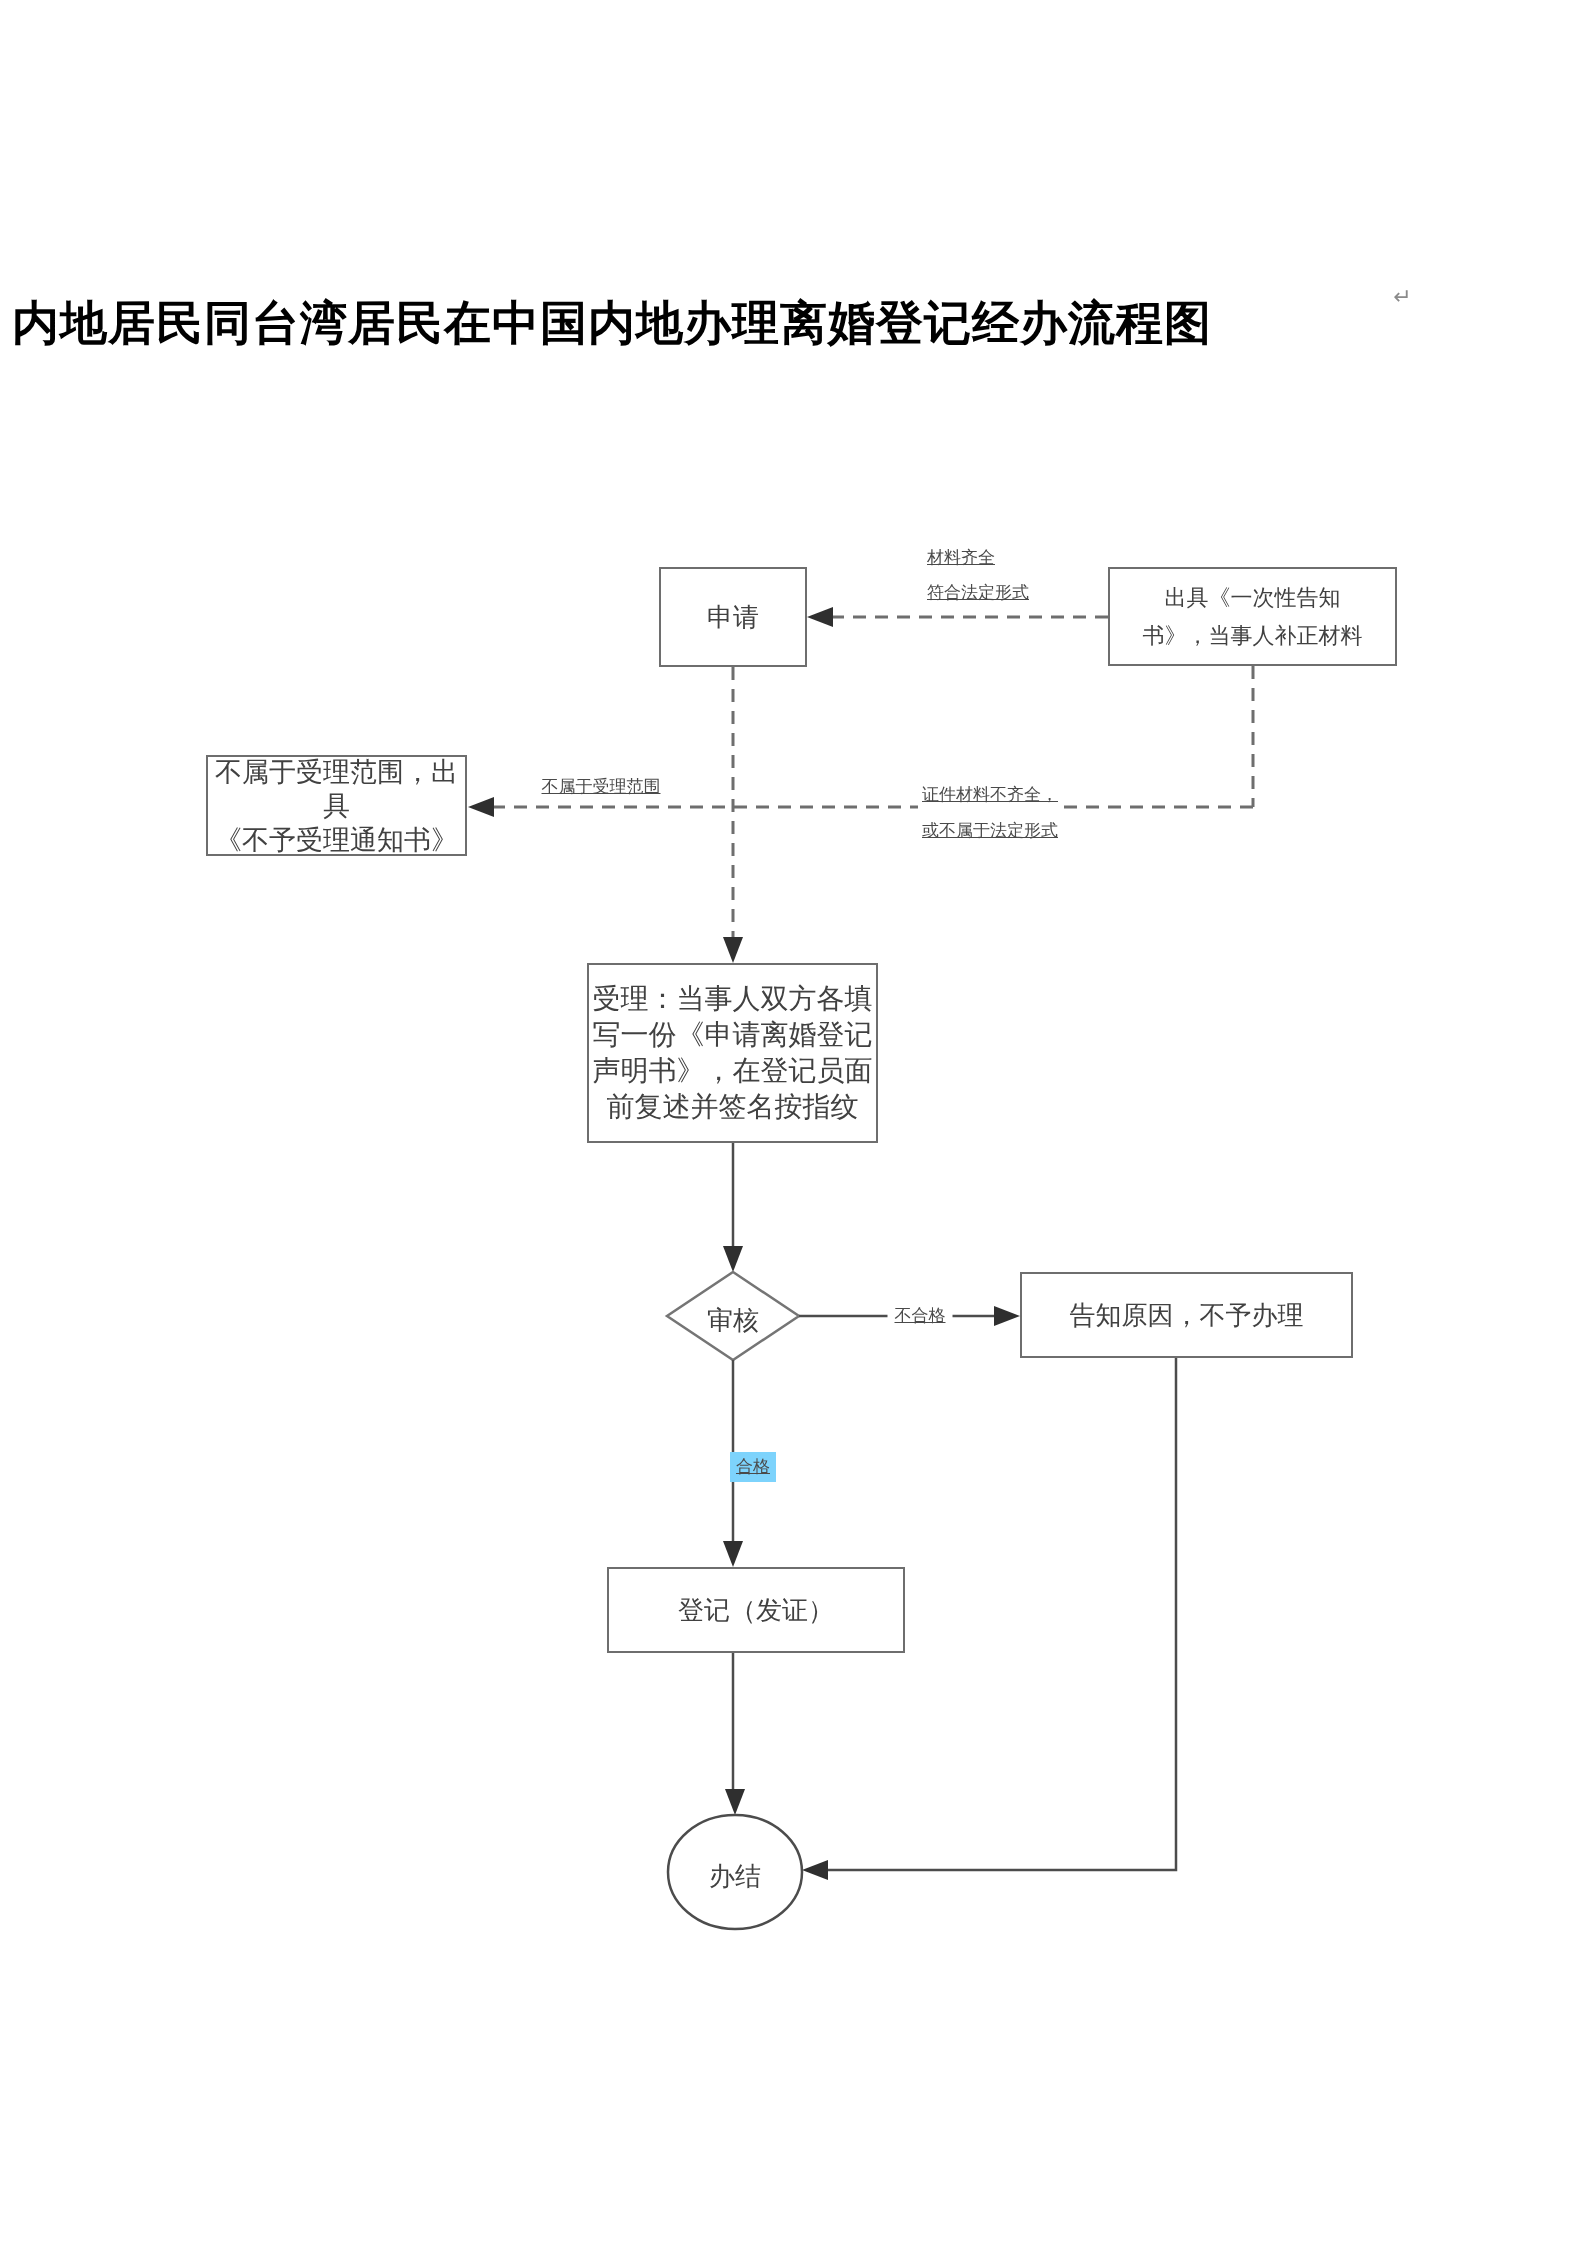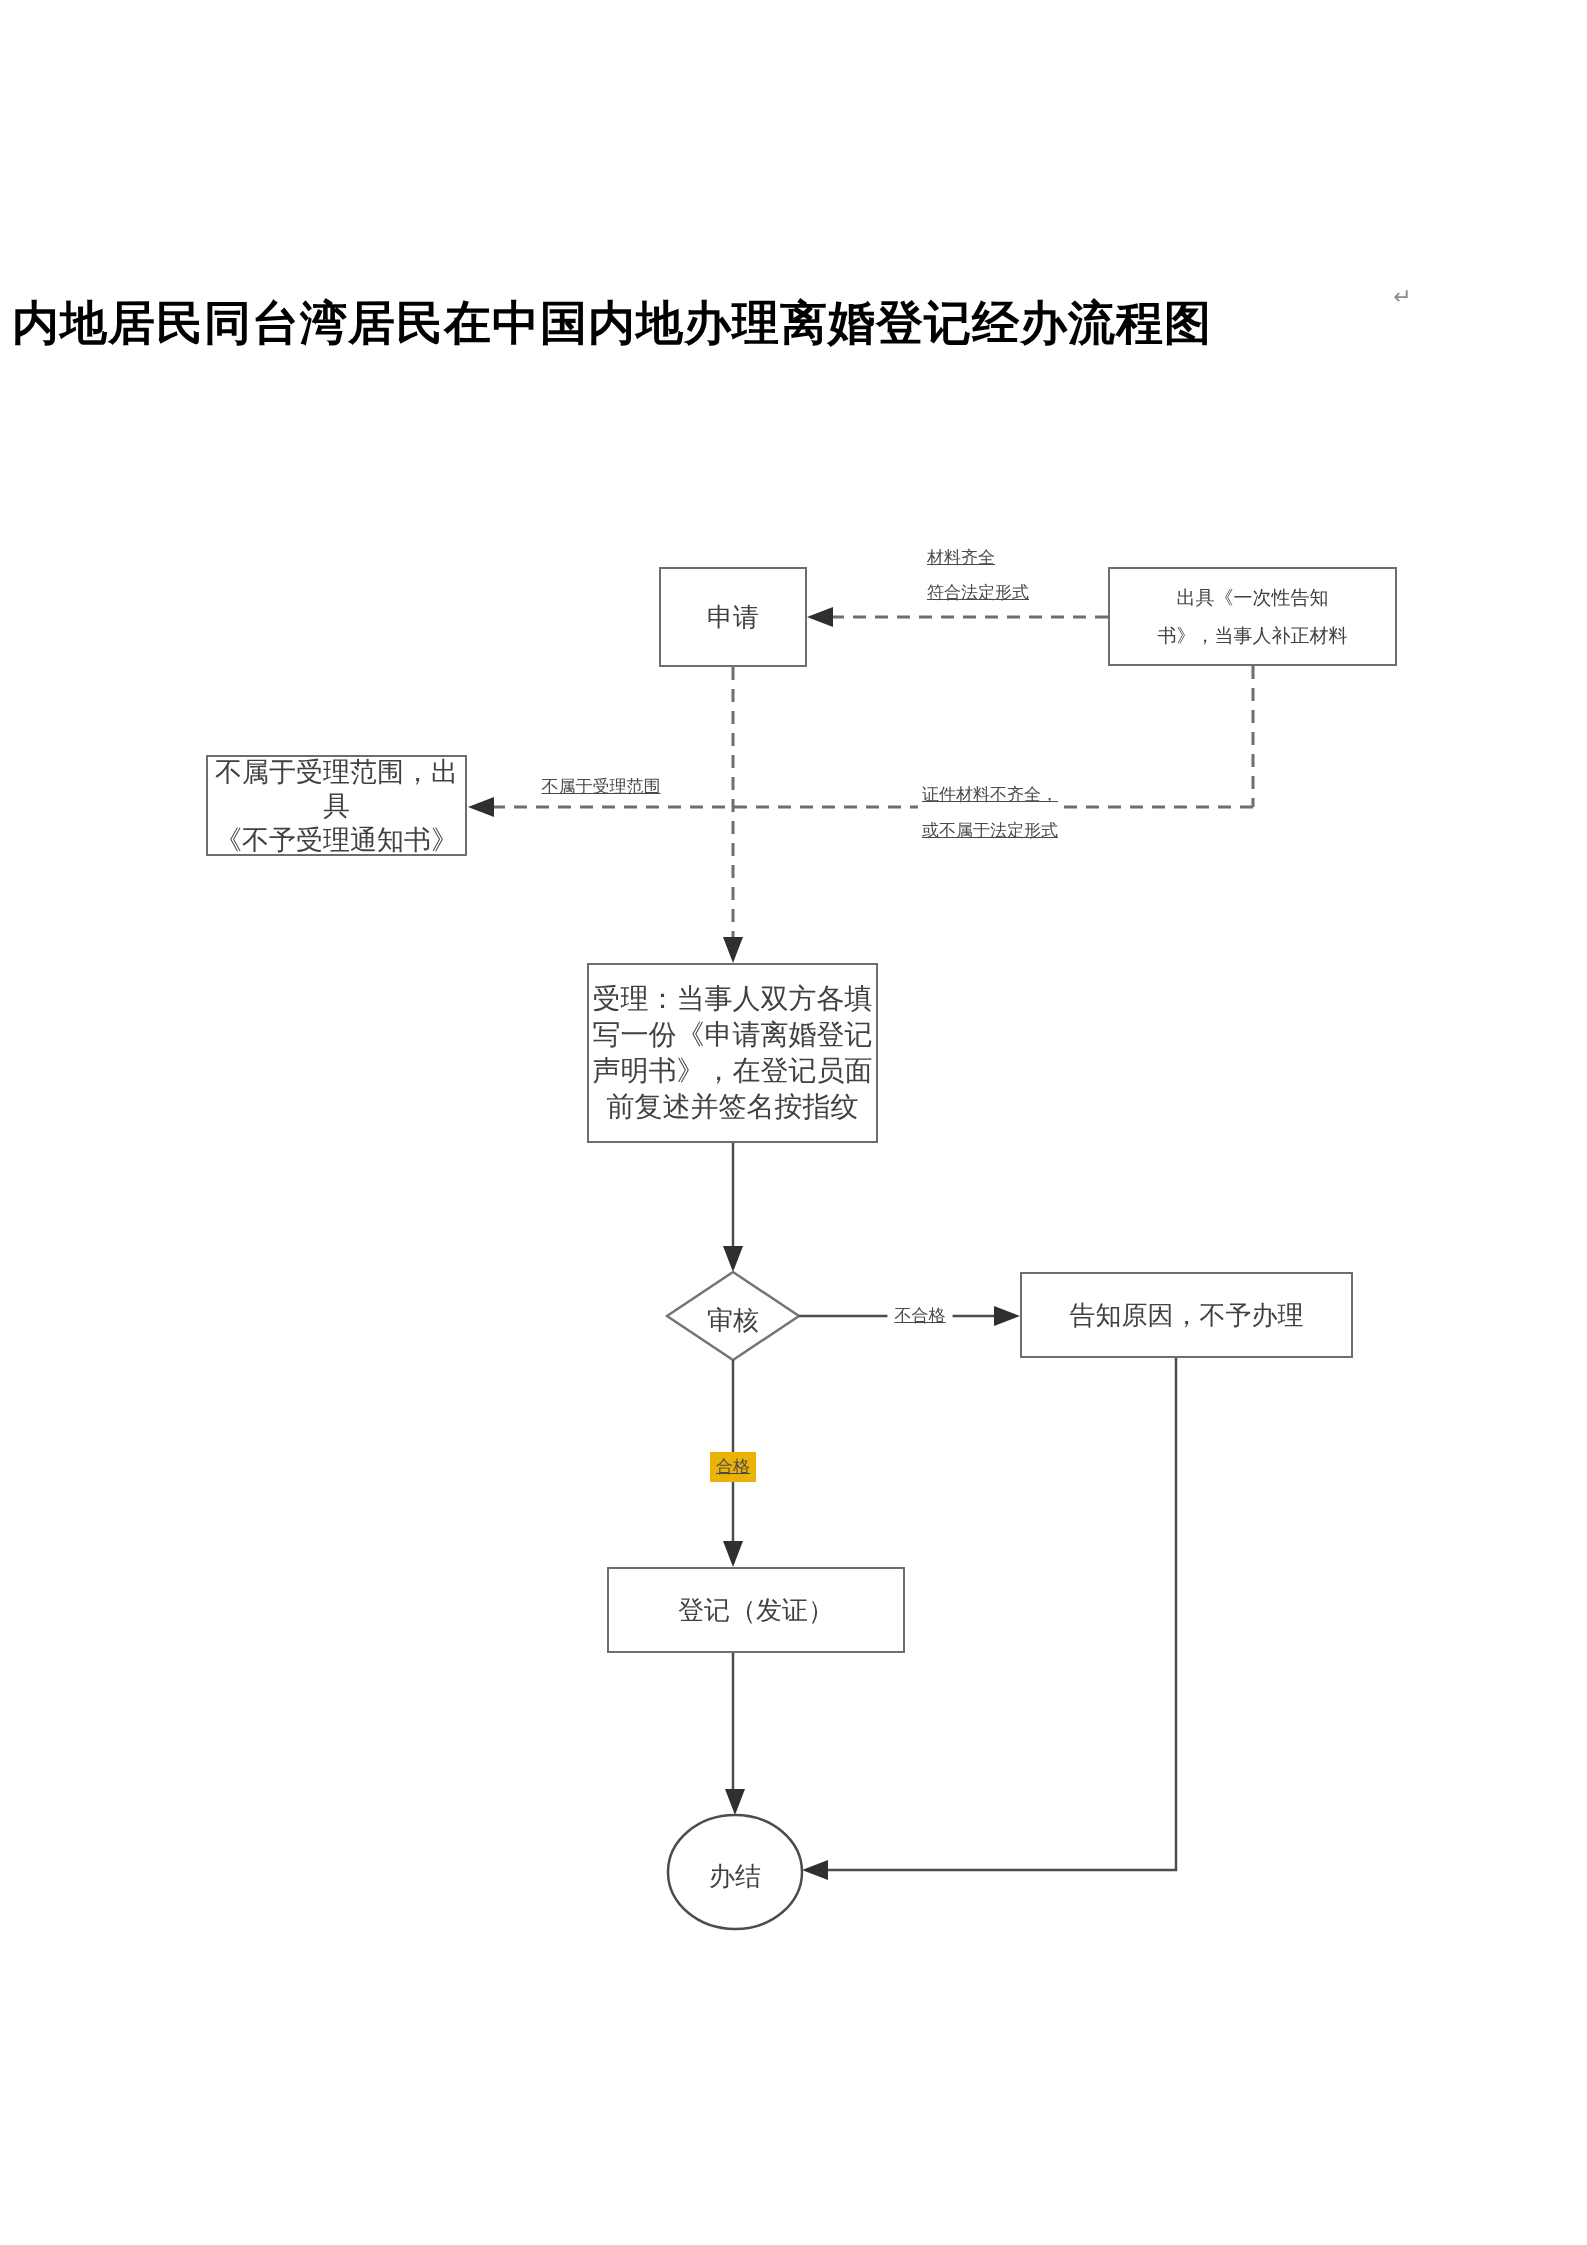--- a/index.html
+++ b/index.html
@@ -17,40 +17,40 @@
   .para-mark{
     position:absolute;left:1393px;top:284px;font-size:22px;color:#8a8a8a;
   }
   svg.connectors{position:absolute;left:0;top:0;}
   .node{
     position:absolute;display:flex;align-items:center;justify-content:center;
     background:#ffffff;border:2px solid #6e6e6e;box-sizing:border-box;
     text-align:center;white-space:pre-line;color:#414141;
   }
   .node-apply{left:659px;top:567px;width:148px;height:100px;font-size:26px;}
-  .node-notify{left:1108px;top:567px;width:289px;height:99px;font-size:19px;line-height:38px;}
+  .node-notify{left:1108px;top:567px;width:289px;height:99px;font-size:22px;line-height:38px;}
   .node-reject{left:206px;top:755px;width:261px;height:101px;font-size:27px;line-height:34px;}
   .node-accept{left:587px;top:963px;width:291px;height:180px;font-size:28px;line-height:36px;}
   .node-refuse{left:1020px;top:1272px;width:333px;height:86px;font-size:26px;}
   .node-register{left:607px;top:1567px;width:298px;height:86px;font-size:26px;}
   .shape-label{
     position:absolute;transform:translate(-50%,0);text-align:left;
     font-size:26px;color:#414141;white-space:nowrap;background:transparent;
   }
   .lbl-review{left:733px;top:1303px;}
   .lbl-done{left:735px;top:1859px;}
   .edge-label{
     position:absolute;transform:translate(-50%,0);text-align:left;
     font-size:17px;color:#4a4a4a;white-space:pre-line;line-height:35px;text-decoration:underline;
   }
   .lbl-materials{left:978px;top:540px;}
   .lbl-outscope{left:601px;top:773px;background:#fff;padding:0 5px;line-height:28px;}
   .lbl-incomplete{left:990px;top:777px;background:#fff;padding:0 4px;line-height:36px;}
   .lbl-unqualified{left:920px;top:1301px;background:#fff;padding:0 7px;line-height:30px;}
-  .lbl-qualified{left:733px;top:1452px;background:#eab308;padding:0 6px;line-height:30px;}
+  .lbl-qualified{left:753px;top:1452px;background:#7dd3fc;padding:0 6px;line-height:30px;}
 </style>
 </head>
 <body>
 
 <svg class="connectors" width="1587" height="2245" viewBox="0 0 1587 2245">
 
   <path d="M1108 617 H 832" stroke="#6e6e6e" stroke-width="3" stroke-dasharray="13 9" fill="none"></path>
   <polygon points="807,617 833,607 833,627" fill="#2f2f2f"></polygon>
 
   <path d="M1253 666 V 807" stroke="#6e6e6e" stroke-width="3" stroke-dasharray="13 9" fill="none"></path>

